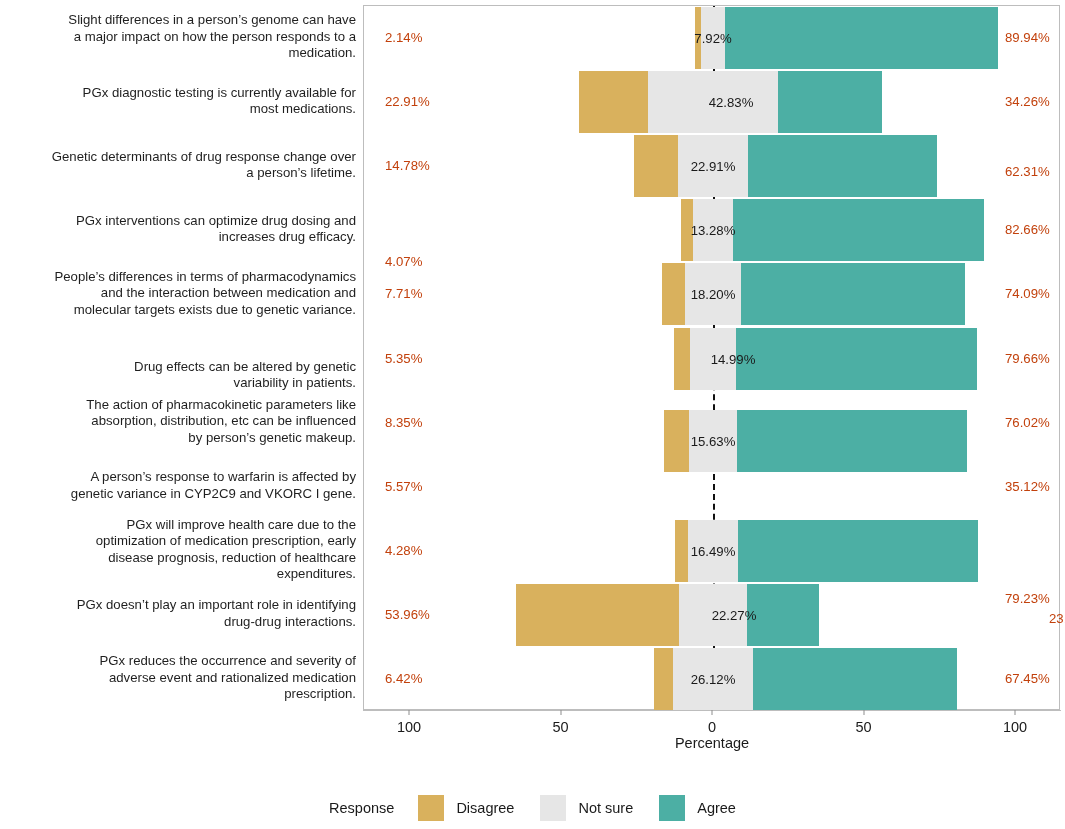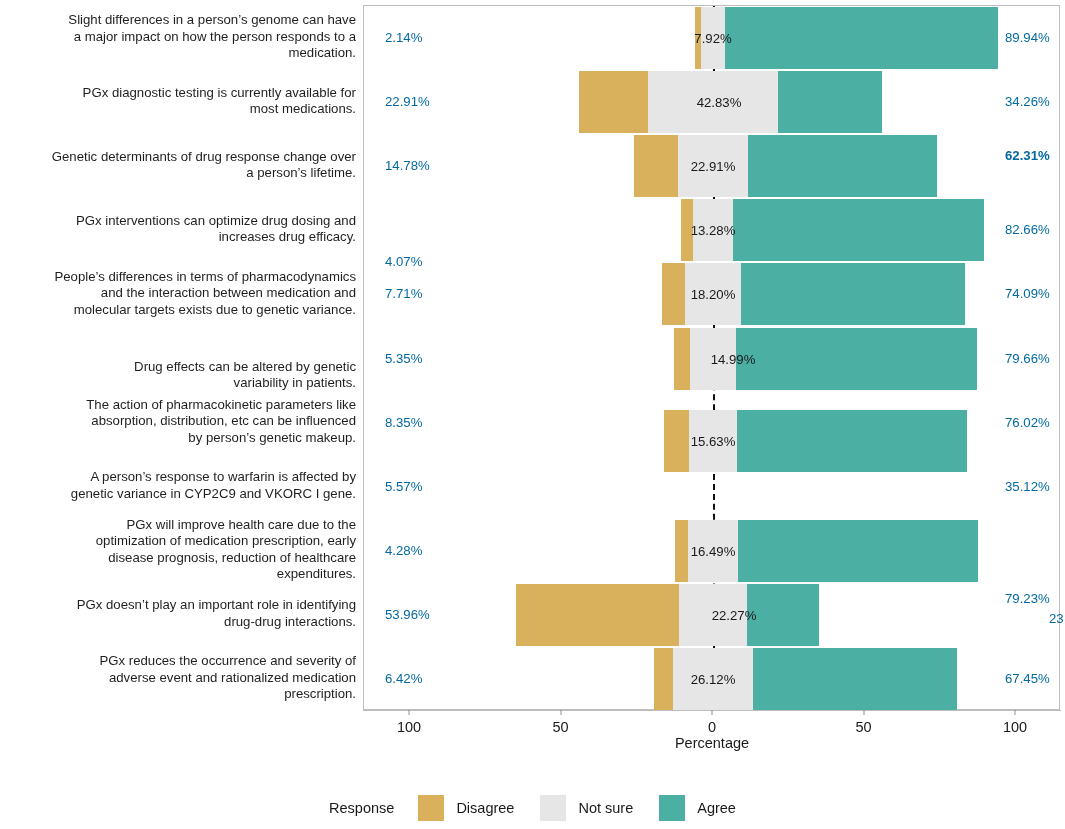--- a/index.html
+++ b/index.html
@@ -60,21 +60,21 @@
     position:absolute;
     top:0;bottom:0;
     width:0;
     border-left:2.4px dashed #111111;
   }
 
   
   .side-val{
     position:absolute;
     font-size:13.2px;
-    color:#0369a1;
+    color:#c2410c;
     white-space:nowrap;
     transform:translateY(-50%);
   }
   .left-val{left:385px;}
   .right-val{left:1005px;}
 
   
   #xaxis{position:absolute;left:363px;top:710px;width:698px;height:1px;}
   .tick{
     position:absolute;
@@ -158,21 +158,21 @@
   <div class="row" style="top: 1.04545px; height: 62px;">
         <div class="bar seg-dis" style="left: 330.517px; width: 6.4842px;"></div>
         <div class="bar seg-ns" style="left: 337.001px; width: 23.9976px;"></div>
         <div class="bar seg-agr" style="left: 360.999px; width: 272.518px;"></div>
         <span class="ctr-lbl" style="left: 349px;">7.92%</span>
       </div>
       <div class="row" style="top: 65.1364px; height: 62px;">
         <div class="bar seg-dis" style="left: 214.695px; width: 69.4173px;"></div>
         <div class="bar seg-ns" style="left: 284.113px; width: 129.775px;"></div>
         <div class="bar seg-agr" style="left: 413.887px; width: 103.808px;"></div>
-        <span class="ctr-lbl" style="left: 355px;">42.83%</span>
+        <span class="ctr-lbl" style="left: 367px;">42.83%</span>
       </div>
       <div class="row" style="top: 129.227px; height: 62px;">
         <div class="bar seg-dis" style="left: 269.508px; width: 44.7834px;"></div>
         <div class="bar seg-ns" style="left: 314.291px; width: 69.4173px;"></div>
         <div class="bar seg-agr" style="left: 383.709px; width: 188.799px;"></div>
         <span class="ctr-lbl" style="left: 349px;">22.91%</span>
       </div>
       <div class="row" style="top: 193.318px; height: 62px;">
         <div class="bar seg-dis" style="left: 316.549px; width: 12.3321px;"></div>
         <div class="bar seg-ns" style="left: 328.881px; width: 40.2384px;"></div>
@@ -216,21 +216,21 @@
         <span class="ctr-lbl" style="left: 349px;">26.12%</span>
       </div>
     </div>
 
   <div id="sidevals">
       <div class="side-val left-val" style="top: 37.0455px;">2.14%</div>
       <div class="side-val right-val" style="top: 37.0455px;">89.94%</div>
       <div class="side-val left-val" style="top: 101.136px;">22.91%</div>
       <div class="side-val right-val" style="top: 101.136px;">34.26%</div>
       <div class="side-val left-val" style="top: 165.227px;">14.78%</div>
-      <div class="side-val right-val" style="top: 155px; font-weight: bold;">62.31%</div>
+      <div class="side-val right-val" style="top: 171px;">62.31%</div>
       <div class="side-val left-val" style="top: 229.318px; margin-top: 32px;">4.07%</div>
       <div class="side-val right-val" style="top: 229.318px;">82.66%</div>
       <div class="side-val left-val" style="top: 293.409px;">7.71%</div>
       <div class="side-val right-val" style="top: 293.409px;">74.09%</div>
       <div class="side-val left-val" style="top: 357.5px;">5.35%</div>
       <div class="side-val right-val" style="top: 357.5px;">79.66%</div>
       <div class="side-val left-val" style="top: 421.591px;">8.35%</div>
       <div class="side-val right-val" style="top: 421.591px;">76.02%</div>
       <div class="side-val left-val" style="top: 485.682px;">5.57%</div>
       <div class="side-val right-val" style="top: 485.682px;">35.12%</div>

